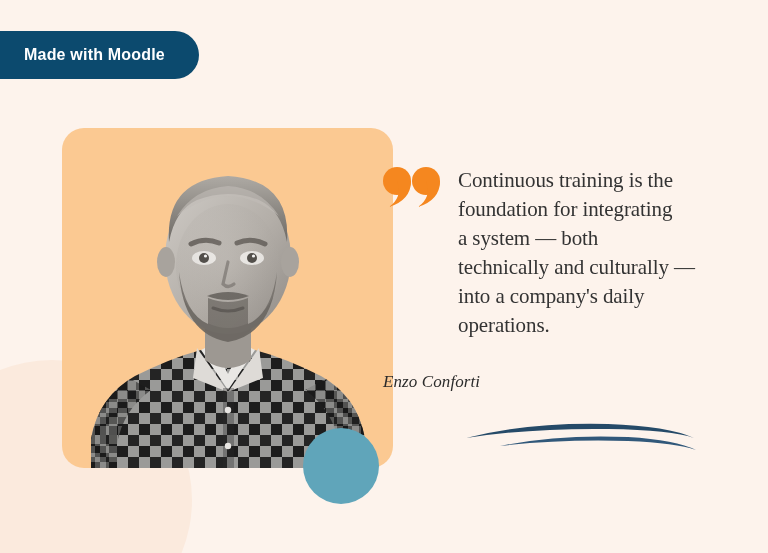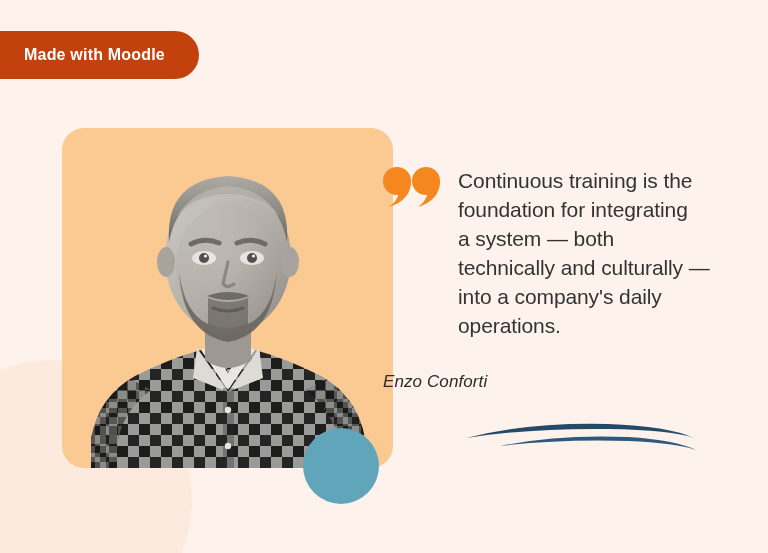--- a/index.html
+++ b/index.html
@@ -31,21 +31,21 @@
 
   
   .badge {
     position: absolute;
     left: 0;
     top: 31px;
     height: 48px;
     padding: 0 34px 0 24px;
     display: flex;
     align-items: center;
-    background: #c2410c;
+    background: #0c4a6e;
     border-top-right-radius: 26px;
     border-bottom-right-radius: 26px;
     z-index: 6;
   }
   .badge-label {
     color: #FFFFFF;
     font-size: 16px;
     font-weight: bold;
     letter-spacing: .2px;
     white-space: nowrap;
@@ -87,20 +87,21 @@
     z-index: 4;
   }
 
   
   .quote-block {
     position: absolute;
     left: 383px;
     top: 166px;
     width: 350px;
     z-index: 5;
+    font-family: Liberation Serif, serif;
   }
 
   .quote-marks {
     position: absolute;
     left: 0;
     top: 0;
     width: 58px;
     height: 46px;
   }
   .quote-marks svg { display: block; width: 100%; height: 100%; }

